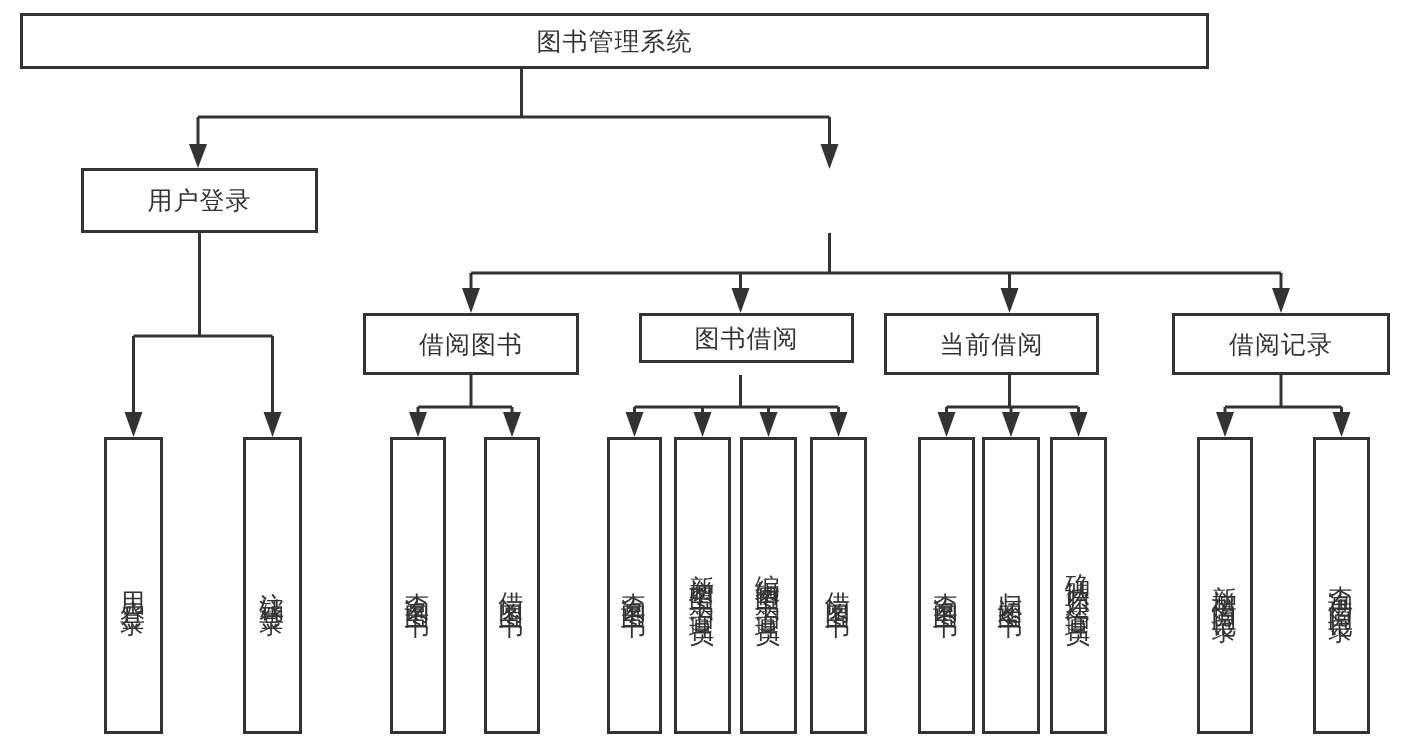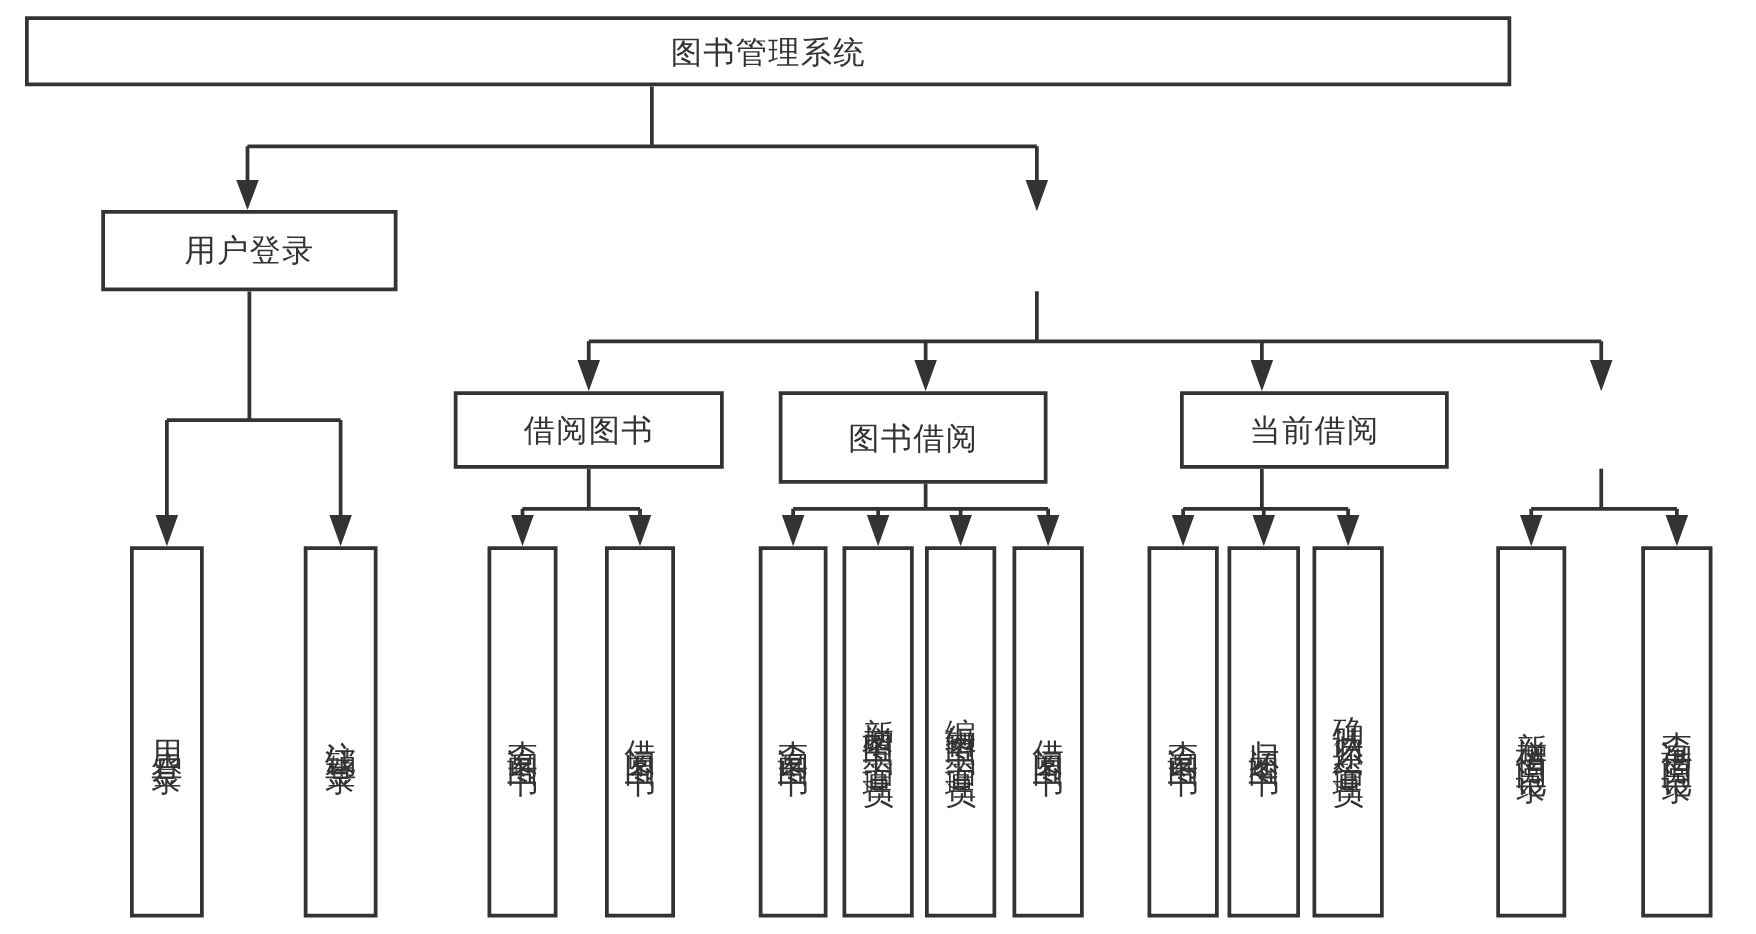--- a/index.html
+++ b/index.html
@@ -117,22 +117,23 @@
     <path d="M1341.5 407 V414"></path>
     <polygon points="1216,412 1234,412 1225,437"></polygon>
     <polygon points="1332.5,412 1350.5,412 1341.5,437"></polygon>
   </svg>
 
   <div class="node" style="left:20px; top:13px; width:1189px; height:56px;">图书管理系统</div>
 
   <div class="node" style="left:81px; top:168px; width:237px; height:65px;">用户登录</div>
 
   <div class="node" style="left:363px; top:313px; width:216px; height:62px;">借阅图书</div>
-  <div class="node" style="left:623px; top:313px; width:215px; height:74px;">图书借阅</div>
-  <div class="node" style="left:944px; top:313px; width:215px; height:62px;">当前借阅</div>
+  <div class="node" style="left:639px; top:313px; width:215px; height:50px;">图书借阅</div>
+  <div class="node" style="left:884px; top:313px; width:215px; height:62px;">当前借阅</div>
+  <div class="node" style="left:1172px; top:313px; width:218px; height:62px;">借阅记录</div>
 
   <div class="leaf" style="left:104px; width:59px;">用户登录</div>
   <div class="leaf" style="left:243px; width:59px;">注销登录</div>
 
   <div class="leaf" style="left:390px; width:56px;">查询图书</div>
   <div class="leaf" style="left:484px; width:56px;">借阅图书</div>
 
   <div class="leaf" style="left:607px; width:55px;">查询图书</div>
   <div class="leaf" style="left:674px; width:57px;">新增图书（管理员）</div>
   <div class="leaf" style="left:740px; width:57px;">编辑图书（管理员）</div>

